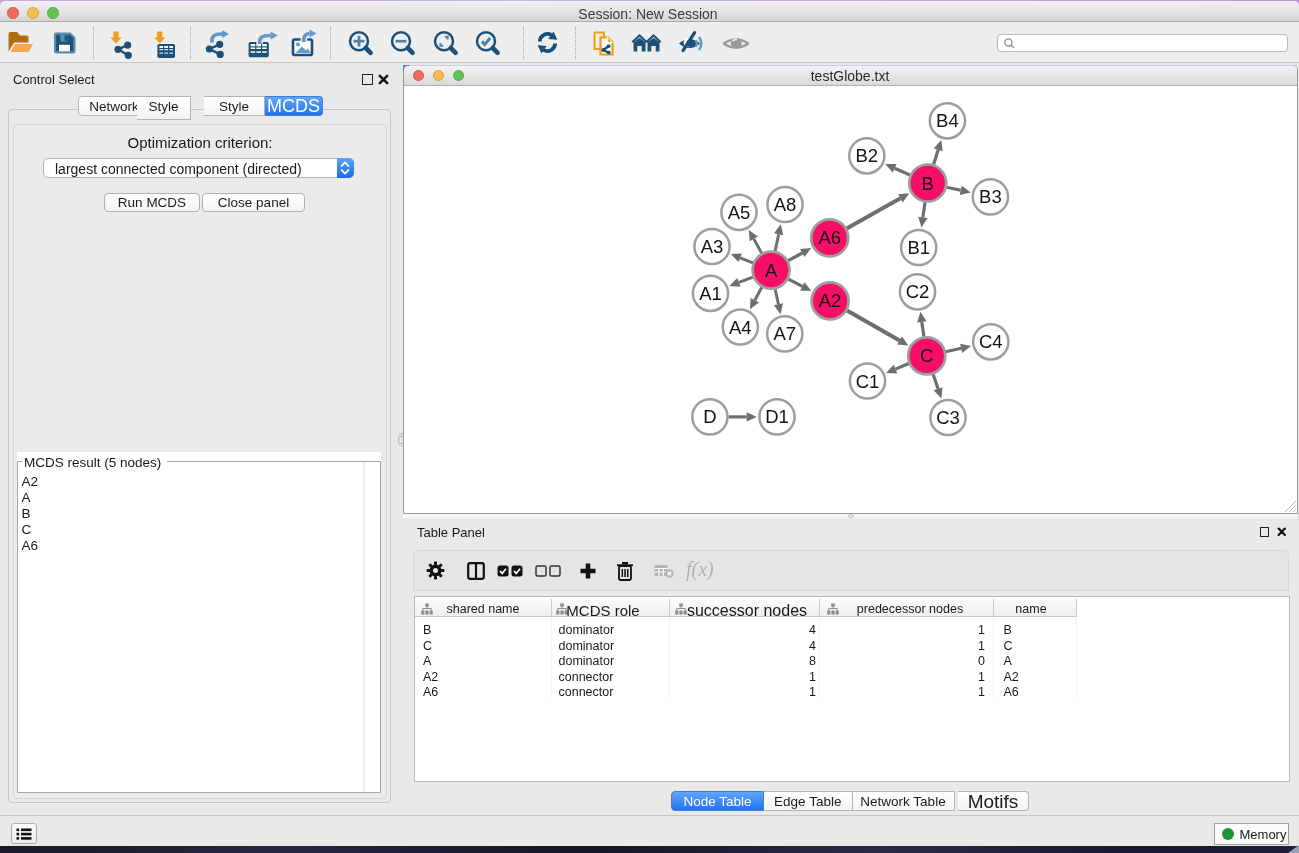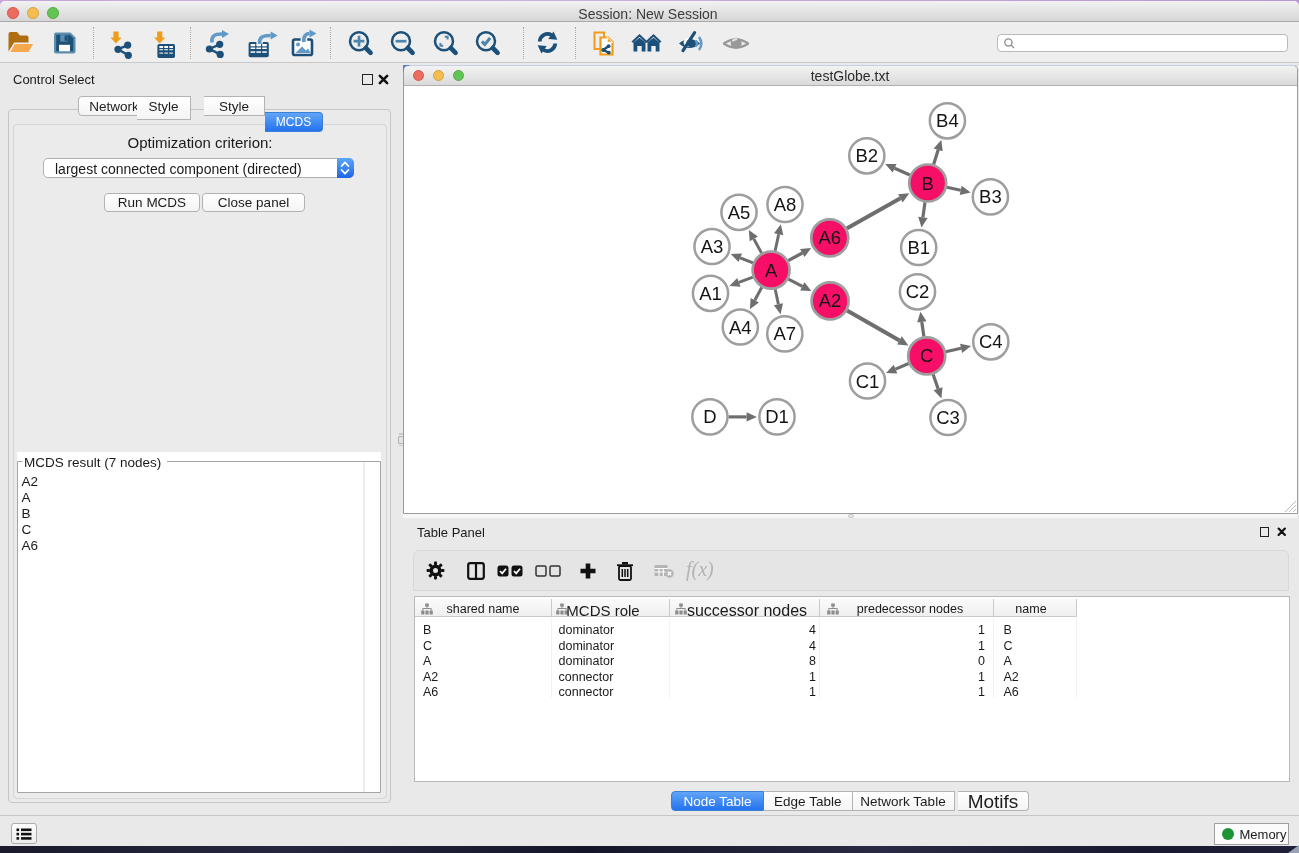--- a/index.html
+++ b/index.html
@@ -157,37 +157,37 @@
 <div class="txt" style="left:13px;top:72px;font-size:13px">Control Select</div>
 <div style="position:absolute;left:361.5px;top:74px;width:11px;height:11px;border:1.6px solid #222"></div>
 <svg style="position:absolute;left:377.5px;top:74px" width="11" height="11" viewBox="0 0 12 12">
     <path d="M2 2 L10 10 M10 2 L2 10" stroke="#111" stroke-width="2.8" stroke-linecap="round"></path>
   </svg>
 <div class="abs" style="left:8px;top:109px;width:383px;height:694px;background:#eaeaea;border:1px solid #c6c6c6;border-radius:4px"></div>
 <div class="abs" style="left:12.5px;top:124px;width:374px;height:675px;background:#ebebeb;border:1px solid #d6d6d6;border-radius:4px"></div>
 <div class="seg" style="left:78px;top:96px;width:72px;height:20px;border-radius:4px 0 0 4px;font-size:13.5px;line-height:19px">Network</div>
 <div class="seg" style="left:137px;top:96px;width:54px;height:24px;border-left:none;font-size:13.5px;line-height:19px">Style</div>
 <div class="seg" style="left:204px;top:96px;width:61px;height:20px;border-left:none;font-size:13.5px;line-height:19px">Style</div>
-<div class="seg segblue" style="left:265px;top:112px;width:58px;height:20px;border-left:none;border-radius:0 4px 4px 0;font-size:12px;line-height:19px">MCDS</div>
+<div class="seg segblue" style="left:265px;top:96px;width:58px;height:20px;border-left:none;border-radius:0 4px 4px 0;font-size:18px;line-height:19px">MCDS</div>
 <div class="txt ctr" style="left:200px;top:134px;font-size:15px">Optimization criterion:</div>
 <div class="abs" style="left:42.5px;top:158px;width:311px;height:20px;background:#fff;border:1px solid #b2b2b2;border-radius:5px"></div>
 <div class="txt" style="left:55px;top:160.5px;font-size:14px">largest connected component (directed)</div>
 <div class="abs" style="left:337px;top:158px;width:16.5px;height:20px;background:linear-gradient(#5ba7f8,#1c66e8);border-radius:0 5px 5px 0"></div>
 <svg class="abs" style="left:337px;top:158px" width="16" height="20" viewBox="0 0 16 20">
     <path d="M4.6 8 L8 4.4 L11.4 8" fill="none" stroke="#fff" stroke-width="1.8" stroke-linecap="round" stroke-linejoin="round"></path>
     <path d="M4.6 12 L8 15.6 L11.4 12" fill="none" stroke="#fff" stroke-width="1.8" stroke-linecap="round" stroke-linejoin="round"></path>
   </svg>
 <div class="seg" style="left:104px;top:192.5px;width:96px;height:19px;border-radius:4px;border-color:#b2b2b2;font-size:13.5px;line-height:18px">Run MCDS</div>
 <div class="seg" style="left:202px;top:192.5px;width:103px;height:19px;border-radius:4px;border-color:#b2b2b2;font-size:13.5px;line-height:18px">Close panel</div>
 <div class="abs" style="left:17px;top:452px;width:364px;height:341px;background:#fff"></div>
 <svg class="abs" style="left:17px;top:452px" width="364" height="341" viewBox="0 0 364 341">
     <path d="M5.5 9.5 H0.5 V340.5 H363.5 V9.5 H150" fill="none" stroke="#a5a5a5" stroke-width="1"></path>
     <line x1="347" y1="10" x2="347" y2="340" stroke="#dadada" stroke-width="1"></line>
   </svg>
-<div class="txt" style="left:24px;top:454.5px;font-size:13.5px">MCDS result (7 nodes)</div>
+<div class="txt" style="left:24px;top:454.5px;font-size:13.5px">MCDS result (5 nodes)</div>
 <div class="txt" style="left:21.5px;top:473.5px;font-size:13.5px">A2</div>
 <div class="txt" style="left:21.5px;top:489.5px;font-size:13.5px">A</div>
 <div class="txt" style="left:21.5px;top:505.5px;font-size:13.5px">B</div>
 <div class="txt" style="left:21.5px;top:521.5px;font-size:13.5px">C</div>
 <div class="txt" style="left:21.5px;top:537.5px;font-size:13.5px">A6</div>
 <div class="abs" style="left:398.5px;top:433px;width:4.5px;height:1.5px;background:#c9c9c9"></div>
 <div class="abs" style="left:398.5px;top:444.5px;width:4.5px;height:1.5px;background:#c9c9c9"></div>
 <div class="abs" style="left:398.2px;top:435.5px;width:5.3px;height:8.5px;background:#e3e3e3;border:1px solid #b4b4b4;border-right:none;border-radius:2px 0 0 2px"></div>
 <div class="abs" style="left:402.5px;top:64.5px;width:895px;height:449px;background:#fff;border:1px solid #9a9a9a;border-radius:5px 5px 0 0"></div>
 <div class="abs" style="left:402.5px;top:64.5px;width:895px;height:1px;background:#c3d0e5;border-radius:5px 5px 0 0"></div>

